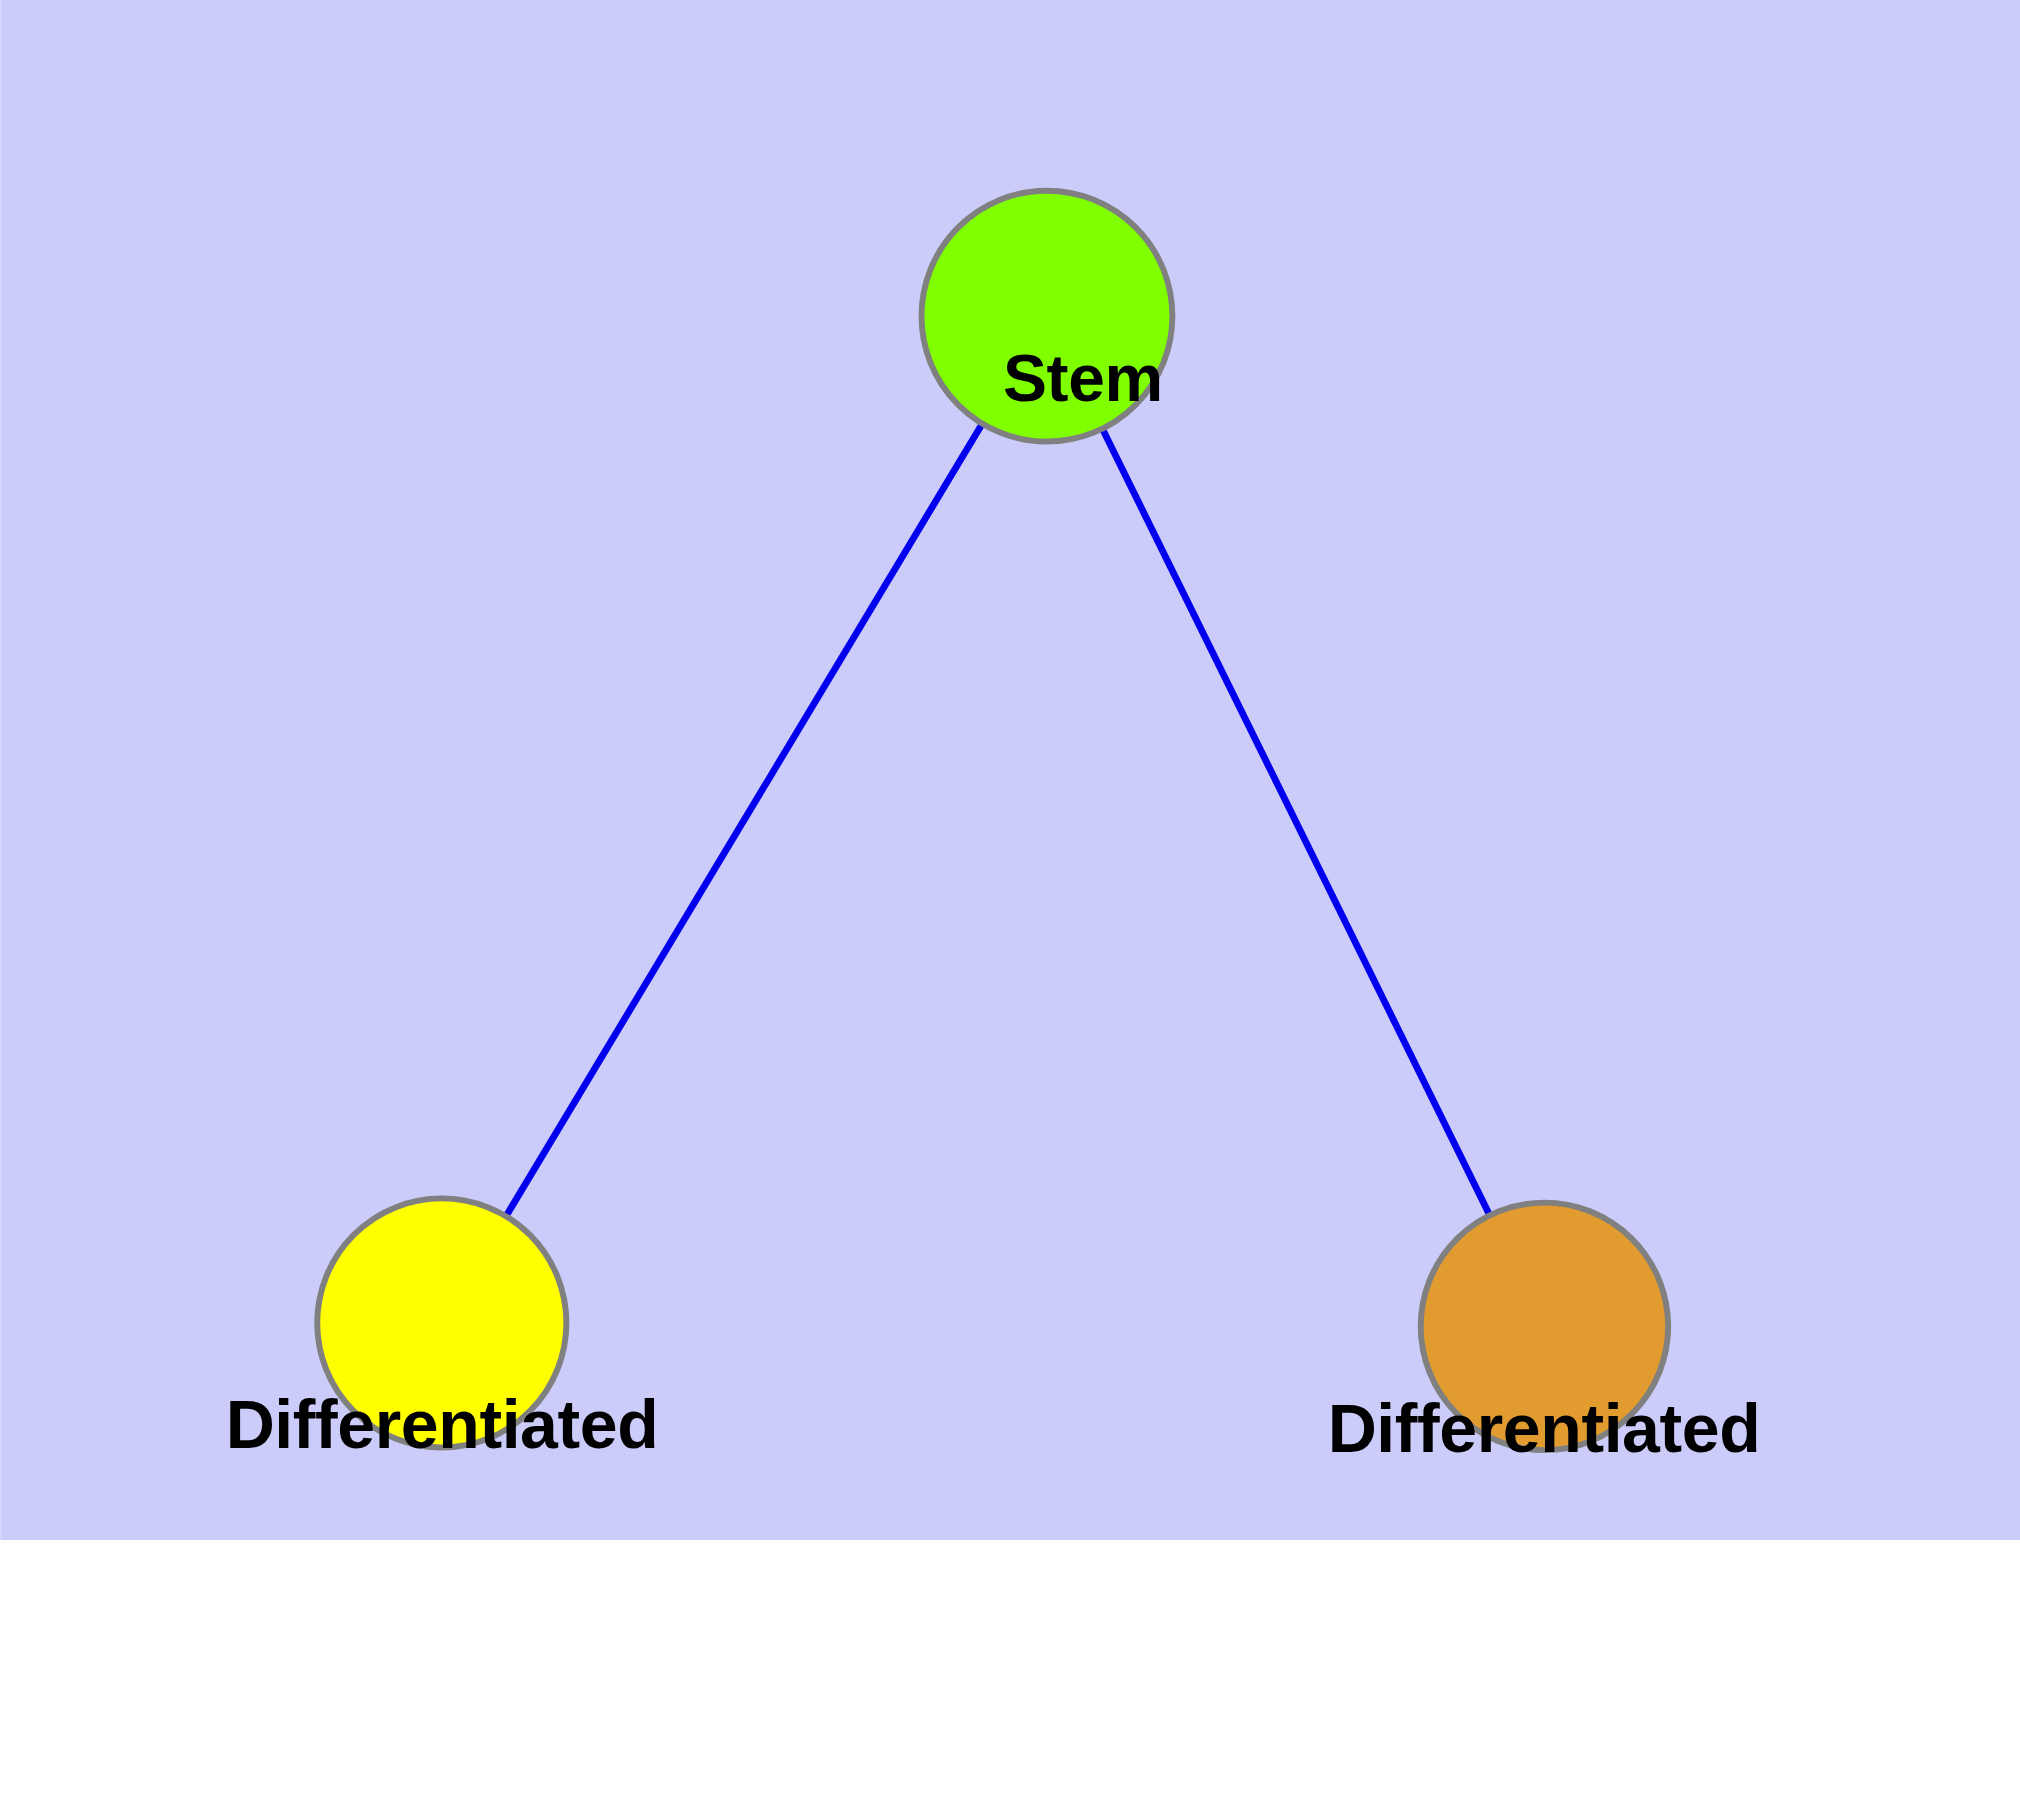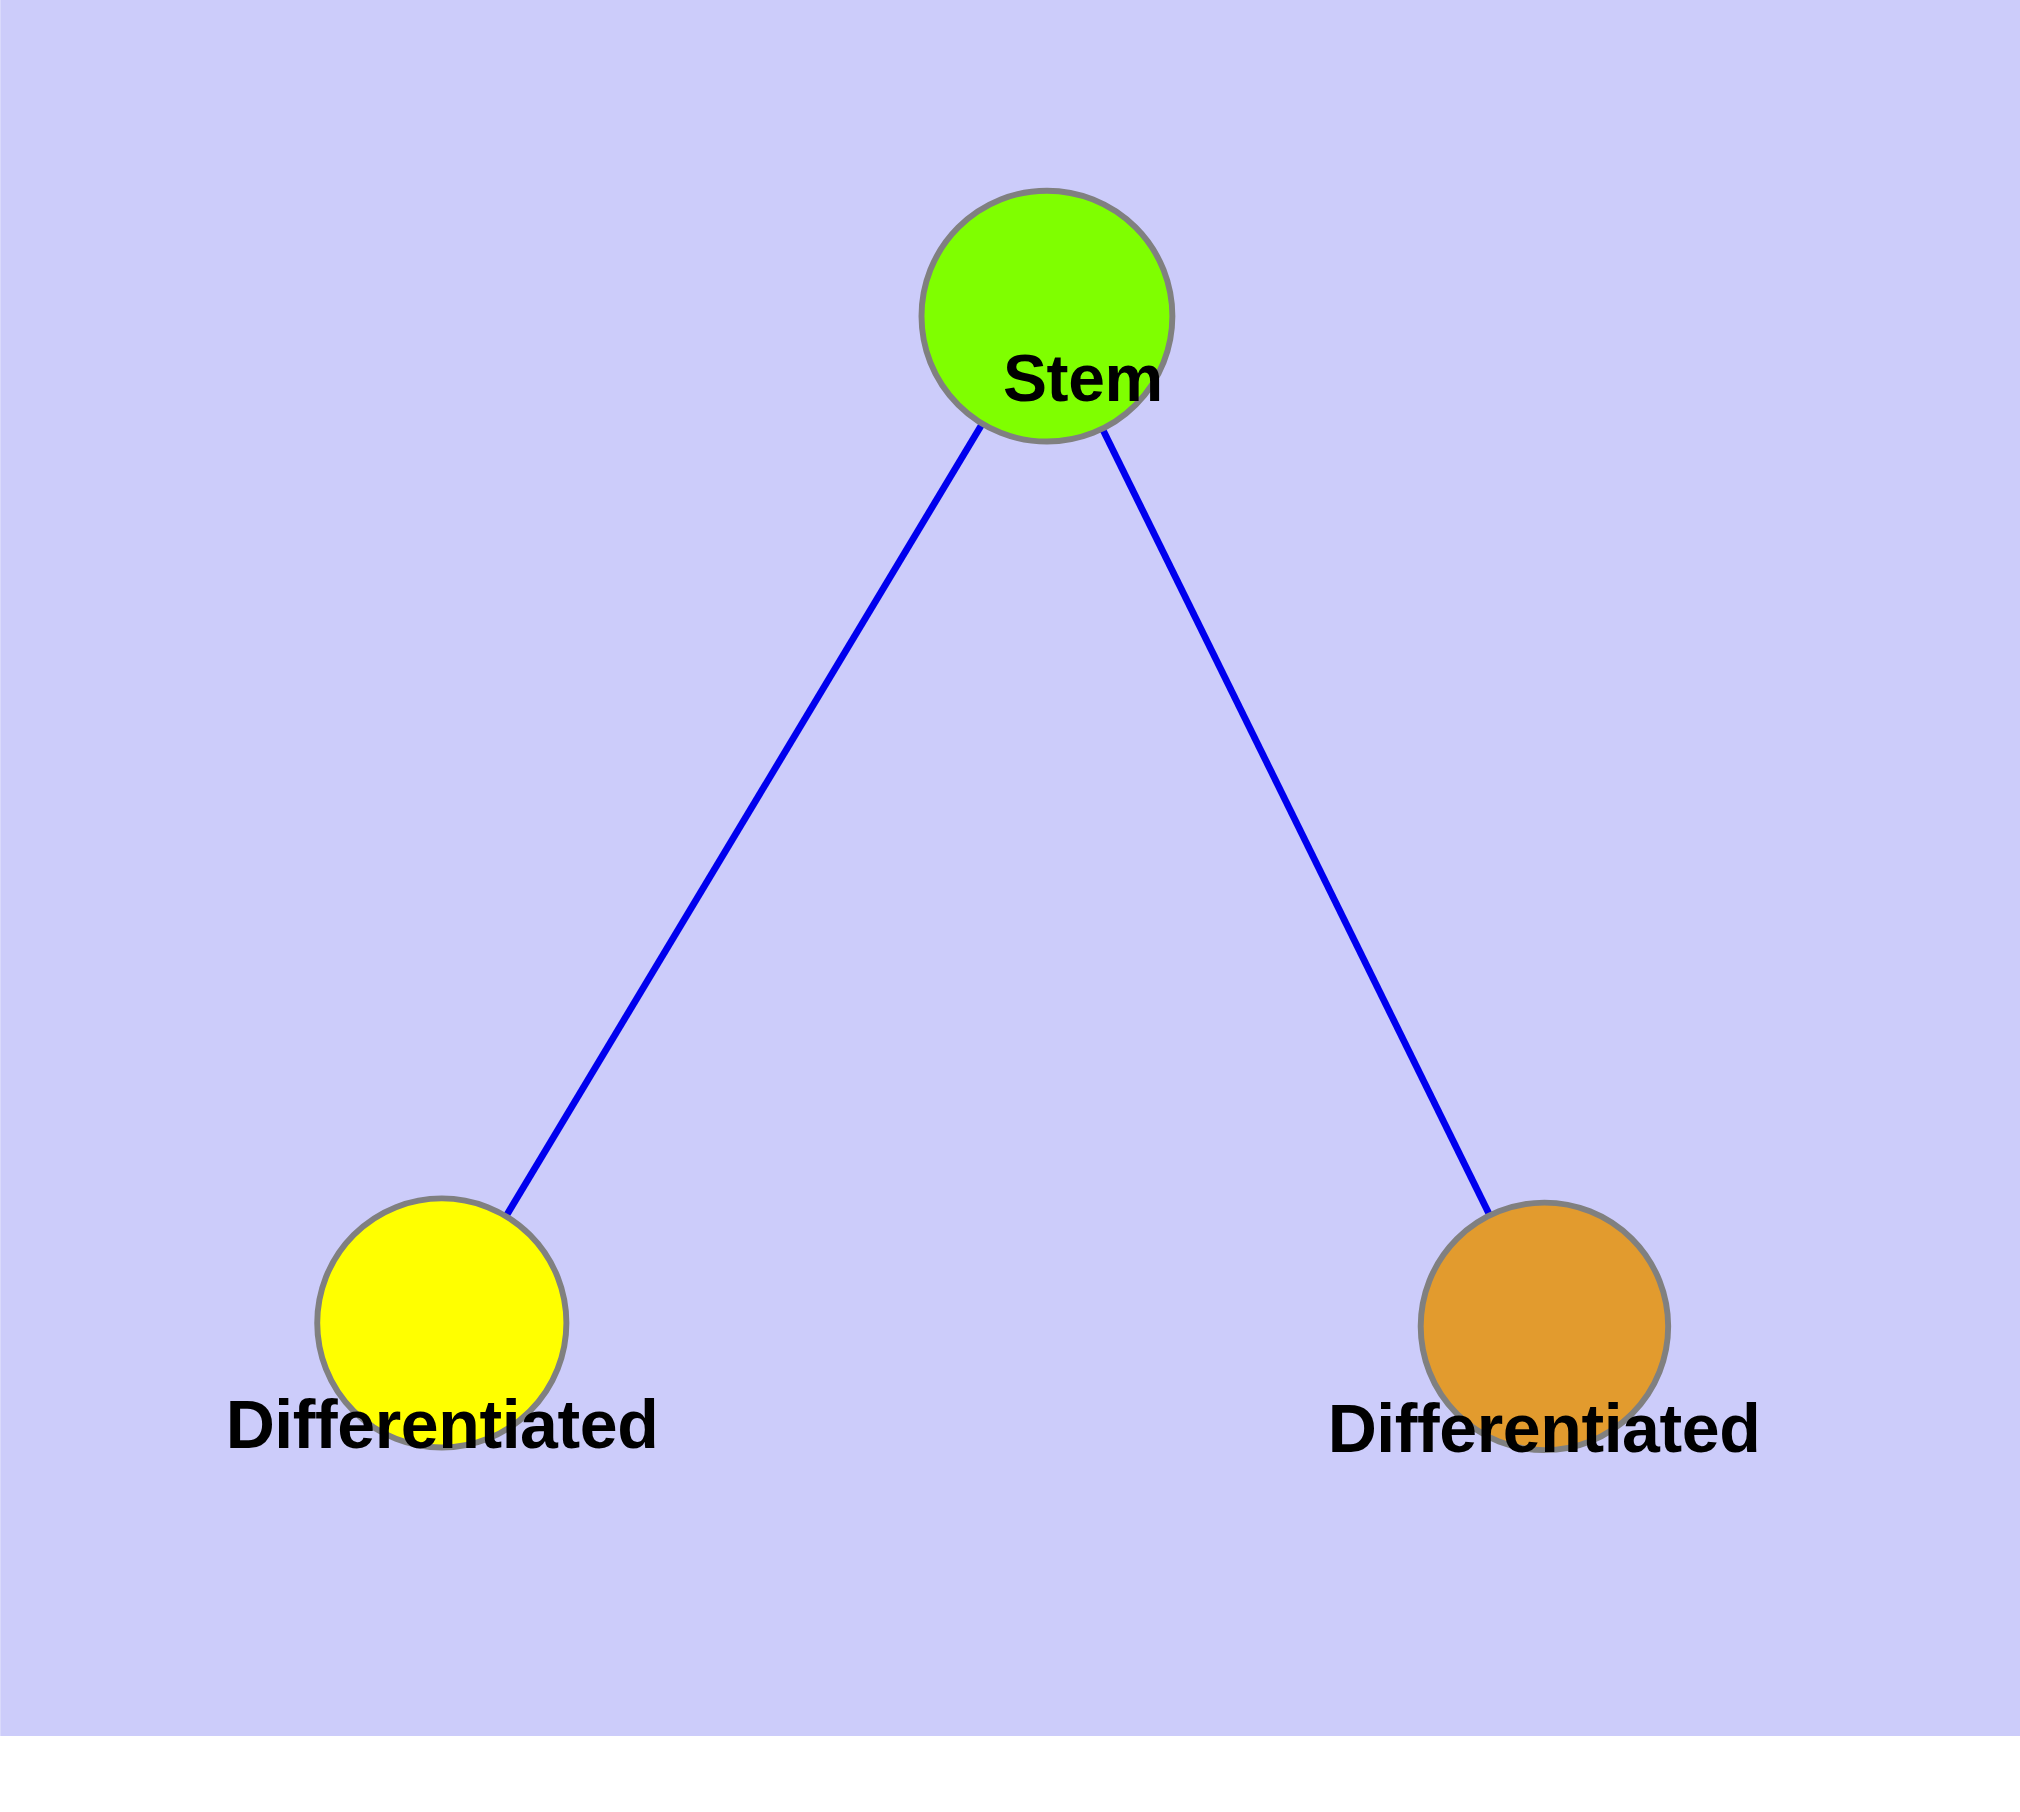--- a/index.html
+++ b/index.html
@@ -36,21 +36,21 @@
   #label-stem {
     font-size: 66px;
   }
   #label-type-a, #label-type-b {
     font-size: 68px;
   }
 </style>
 </head>
 <body>
 
-<div id="canvas" style="width: 2021px; height: 1736px;">
+<div id="canvas" style="width: 2021px; height: 1540px;">
 
   <svg id="graph-svg" viewBox="0 0 2384 2138" xmlns="http://www.w3.org/2000/svg" style="width: 2021px; height: 1812px;">
 
     <rect id="bg-rect" x="0" y="0" width="2384" height="2138" fill="#ccccfa"></rect>
 
     <g id="edges-group">
       <line id="edge-stem-type-a" x1="1235" y1="373" x2="521" y2="1561" stroke="#0000ee" stroke-width="8" stroke-linecap="butt"></line>
       <line id="edge-stem-type-b" x1="1235" y1="373" x2="1822" y2="1565" stroke="#0000ee" stroke-width="8" stroke-linecap="butt"></line>
     </g>
 

